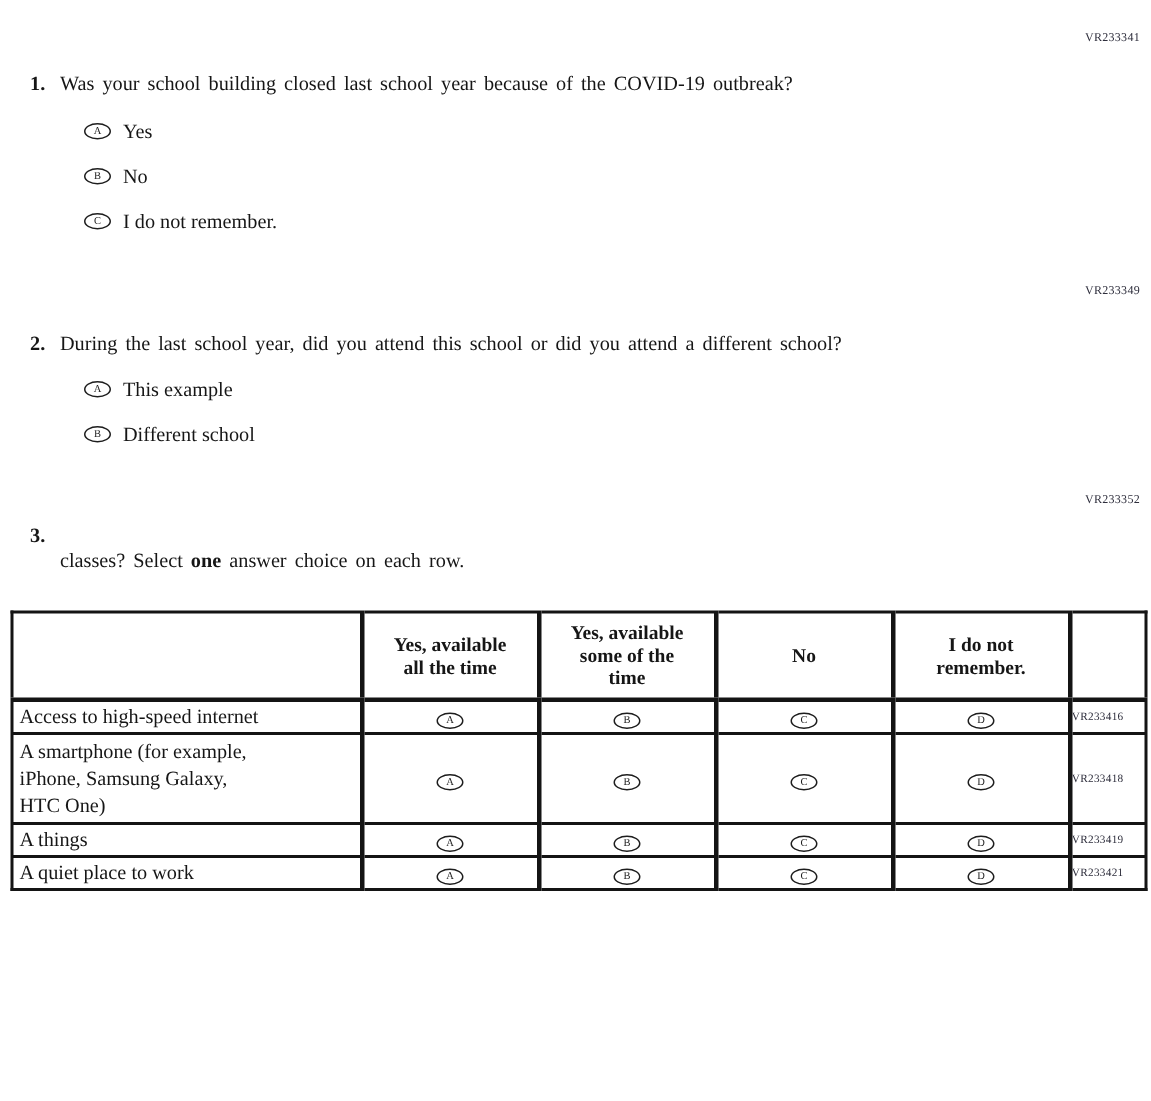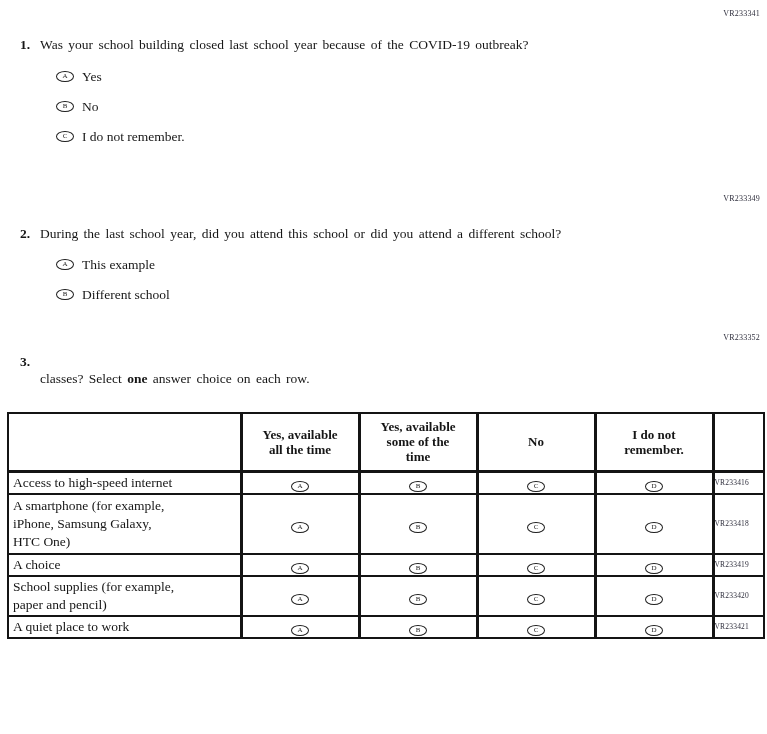--- a/index.html
+++ b/index.html
@@ -5,21 +5,21 @@
   * { margin: 0; padding: 0; box-sizing: border-box; }
   html, body { background: #ffffff; }
   .page {
     position: relative;
     width: 767px;
     height: 734px;
     background: #ffffff;
     font-family: "Liberation Serif", "DejaVu Serif", serif;
     color: #161616;
     overflow: hidden;
-    padding: 9px 5px 0 7px;
+    padding: 20px 5px 0 7px;
   }
   
   .sec-code {
     text-align: right;
     font-size: 8px;
     letter-spacing: 0.2px;
     color: #2e2e3c;
     height: 10px;
     line-height: 10px;
     padding-right: 2px;
@@ -63,21 +63,21 @@
   .bubble .bl {
     font-size: 7px;
     line-height: 7px;
     font-family: "Liberation Serif", "DejaVu Serif", serif;
     color: #1d1d1d;
   }
   .option .opt-label { margin-left: 8px; }
   
   .mt-q1      { margin-top: 17px; }
   .mt-opts1   { margin-top: 16px; }
-  .mt-code2   { margin-top: 50px; }
+  .mt-code2   { margin-top: 34px; }
   .mt-q2      { margin-top: 21px; }
   .mt-opts2   { margin-top: 15px; }
   .mt-code3   { margin-top: 31px; }
   .mt-q3      { margin-top: 10px; }
   .mt-table   { margin-top: 25px; }
   
   table.grid {
     border-collapse: collapse;
     table-layout: fixed;
     width: 754px;
@@ -233,51 +233,34 @@
             </span></td>
         <td class="ans-cell"><span class="bubble">
               <span class="bl">C</span>
             </span></td>
         <td class="ans-cell"><span class="bubble">
               <span class="bl">D</span>
             </span></td>
         <td class="code-cell">VR233418</td>
       </tr>
       <tr class="h-1">
-        <td class="row-label">A choice</td>
+        <td class="row-label">A things</td>
         <td class="ans-cell"><span class="bubble">
               <span class="bl">A</span>
             </span></td>
         <td class="ans-cell"><span class="bubble">
               <span class="bl">B</span>
             </span></td>
         <td class="ans-cell"><span class="bubble">
               <span class="bl">C</span>
             </span></td>
         <td class="ans-cell"><span class="bubble">
               <span class="bl">D</span>
             </span></td>
         <td class="code-cell">VR233419</td>
-      </tr>
-      <tr class="h-2">
-        <td class="row-label">School supplies (for example,
-paper and pencil)</td>
-        <td class="ans-cell"><span class="bubble">
-              <span class="bl">A</span>
-            </span></td>
-        <td class="ans-cell"><span class="bubble">
-              <span class="bl">B</span>
-            </span></td>
-        <td class="ans-cell"><span class="bubble">
-              <span class="bl">C</span>
-            </span></td>
-        <td class="ans-cell"><span class="bubble">
-              <span class="bl">D</span>
-            </span></td>
-        <td class="code-cell">VR233420</td>
       </tr>
       <tr class="h-1">
         <td class="row-label">A quiet place to work</td>
         <td class="ans-cell"><span class="bubble">
               <span class="bl">A</span>
             </span></td>
         <td class="ans-cell"><span class="bubble">
               <span class="bl">B</span>
             </span></td>
         <td class="ans-cell"><span class="bubble">

